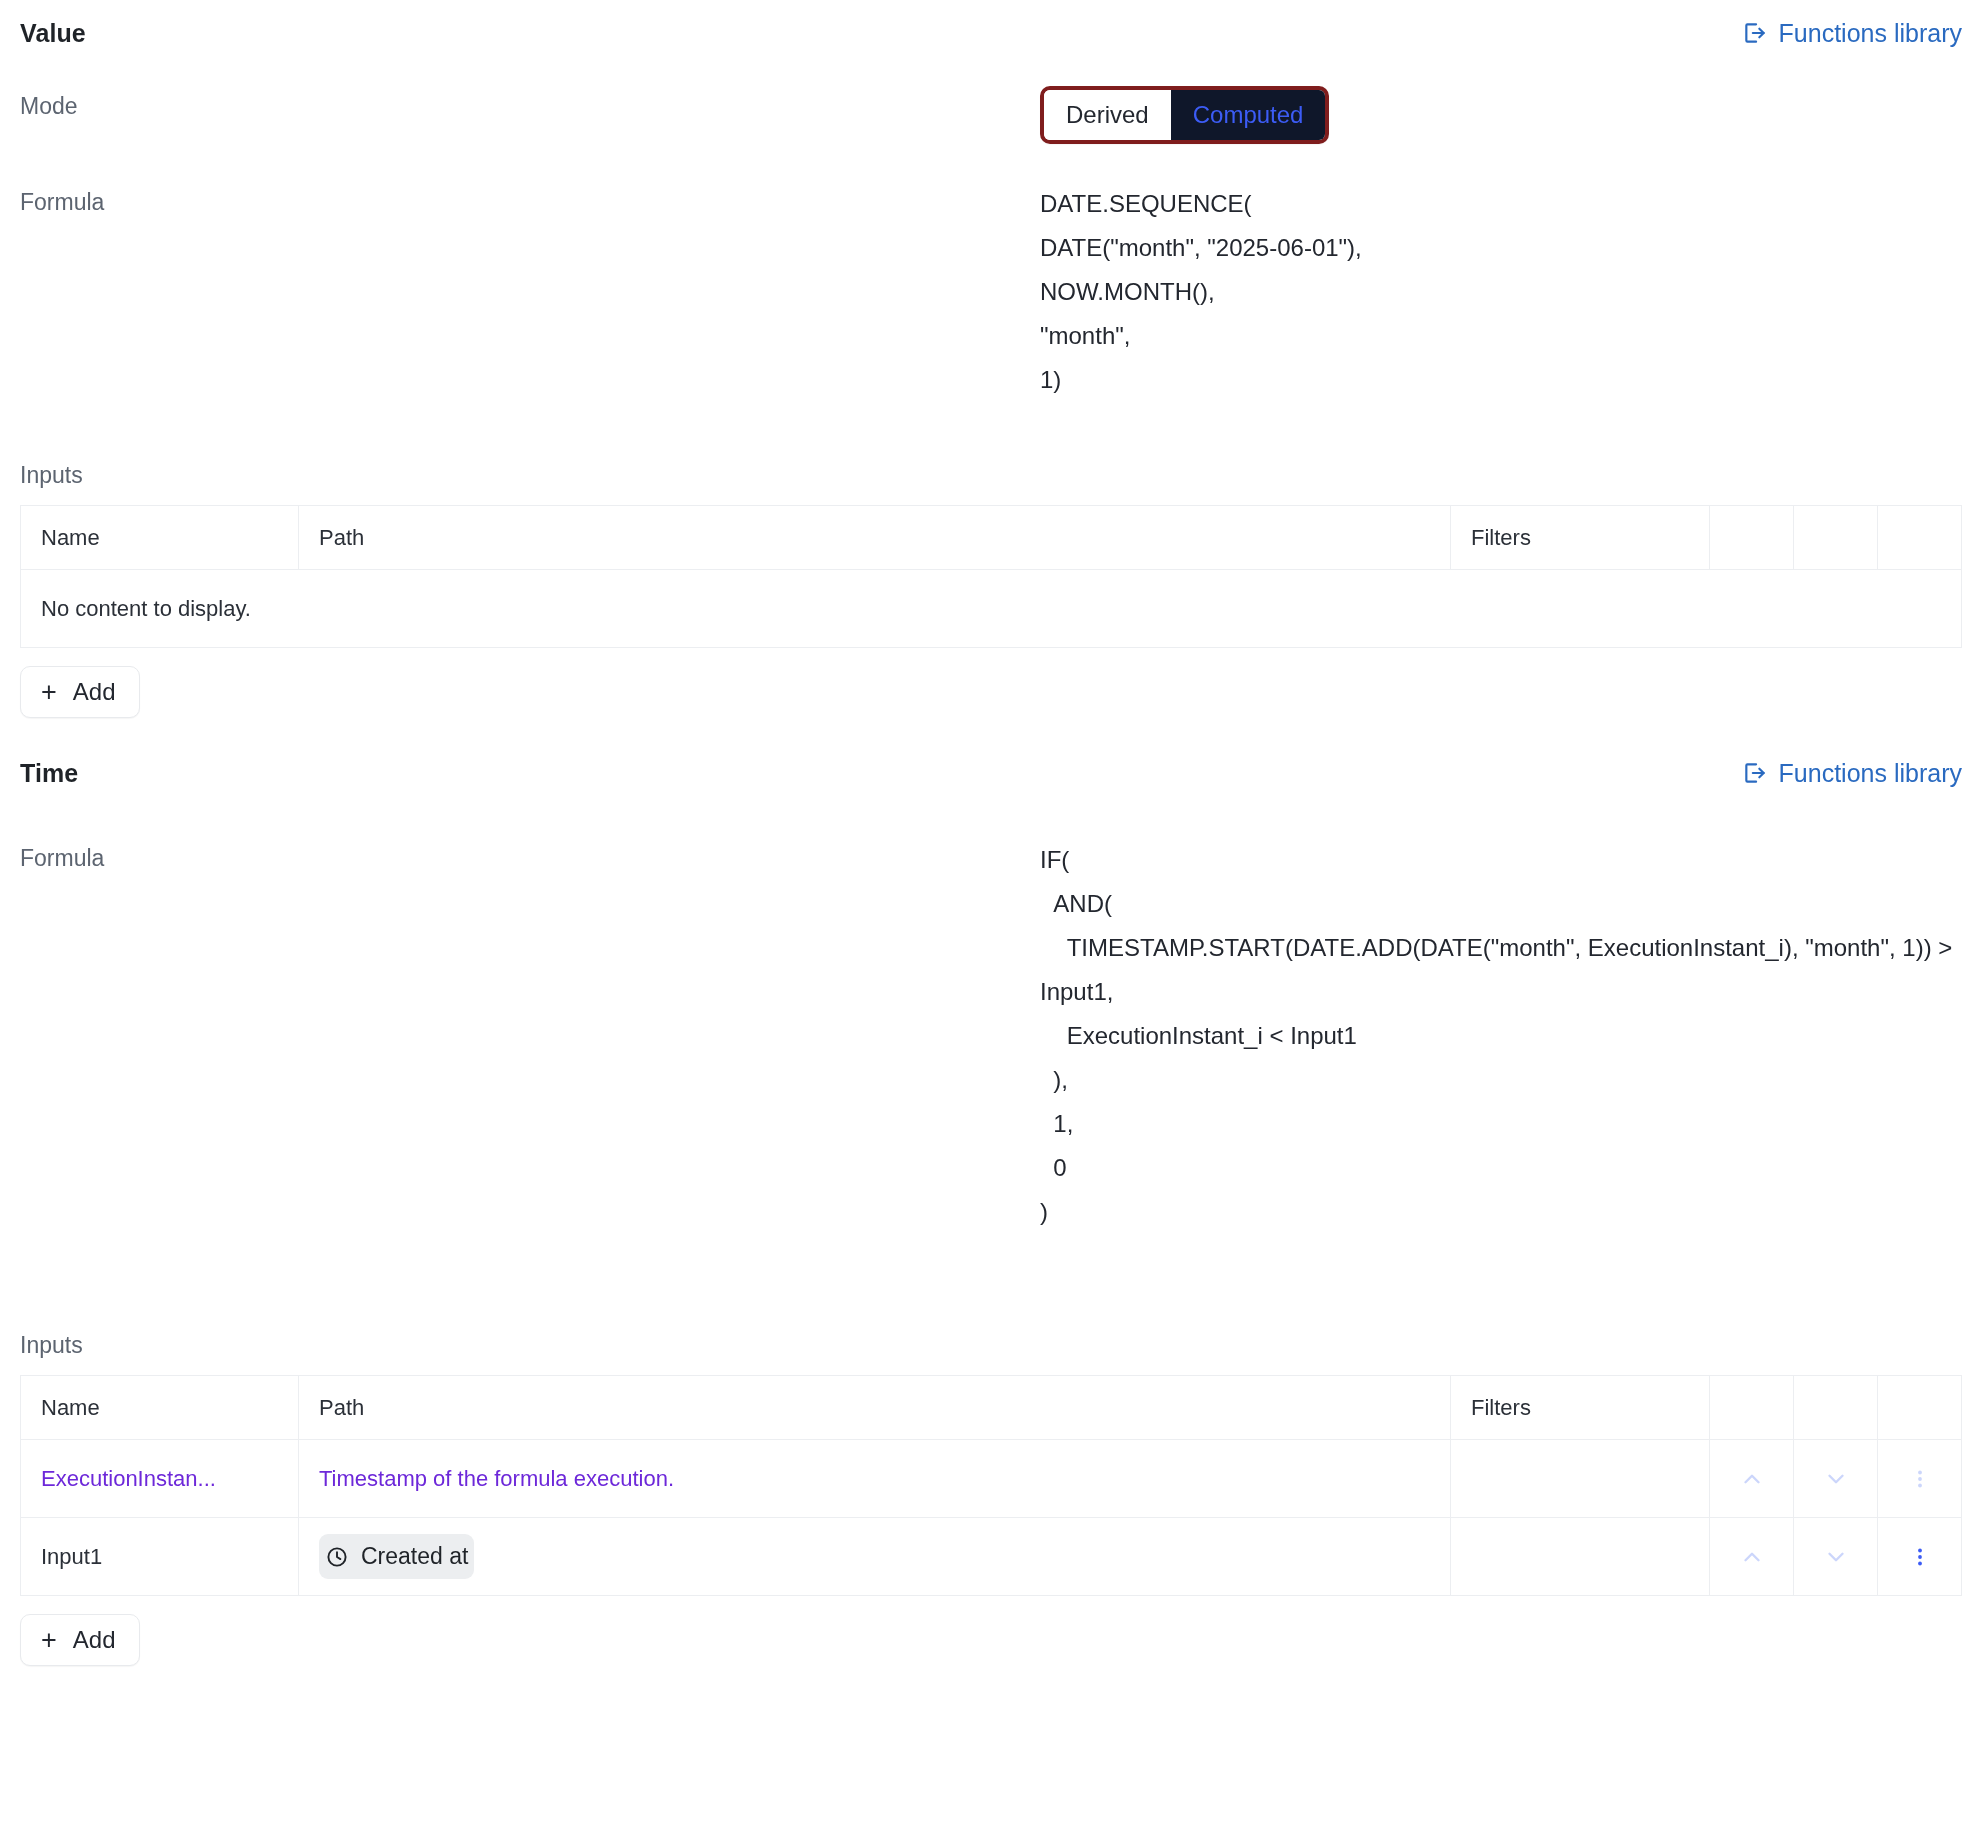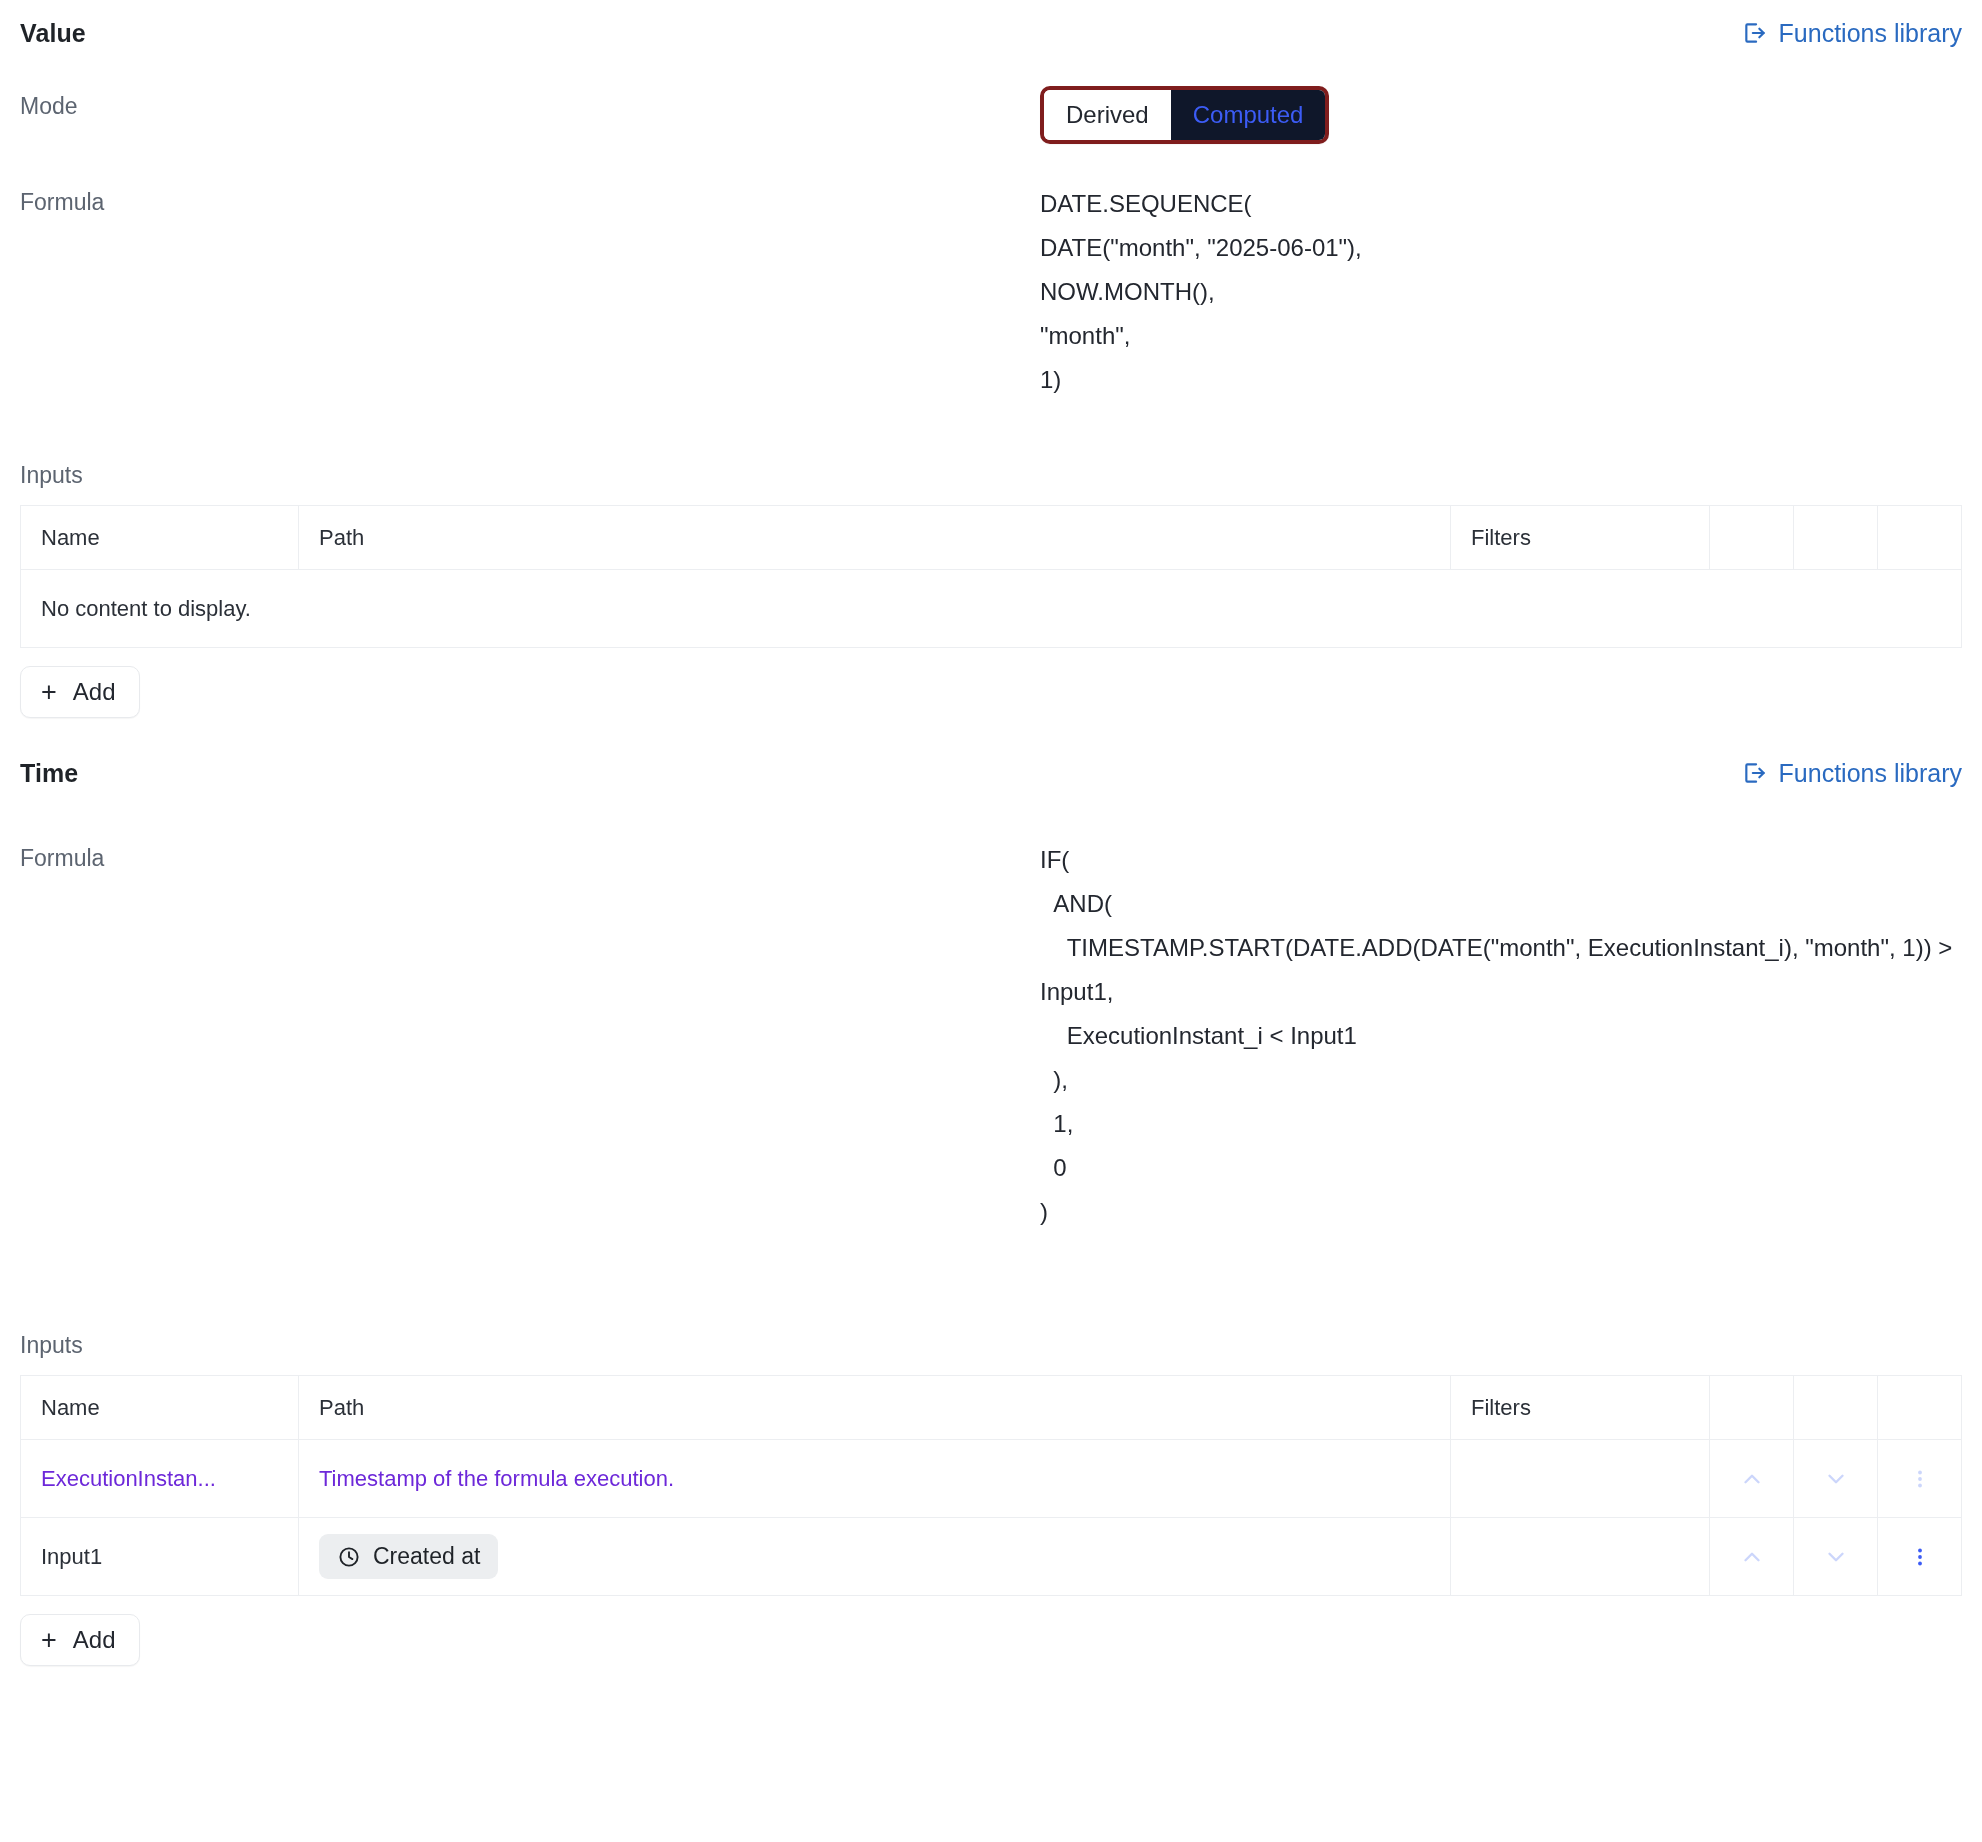--- a/index.html
+++ b/index.html
@@ -145,21 +145,21 @@
   td.act { text-align: center; padding: 0; }
   tr.disabled td { color: #6d28d9; }
 
   
   .chip {
     display: inline-flex;
     align-items: center;
     gap: 12px;
     background: #eceef0;
     border-radius: 9px;
-    padding: 9px 18px;
+    padding: 9px 6px;
     font-size: 23px;
     color: #1f2328;
     cursor: pointer;
     white-space: nowrap;
   }
   .chip svg { display: block; }
 
   .icon-btn {
     display: inline-flex;
     align-items: center;

